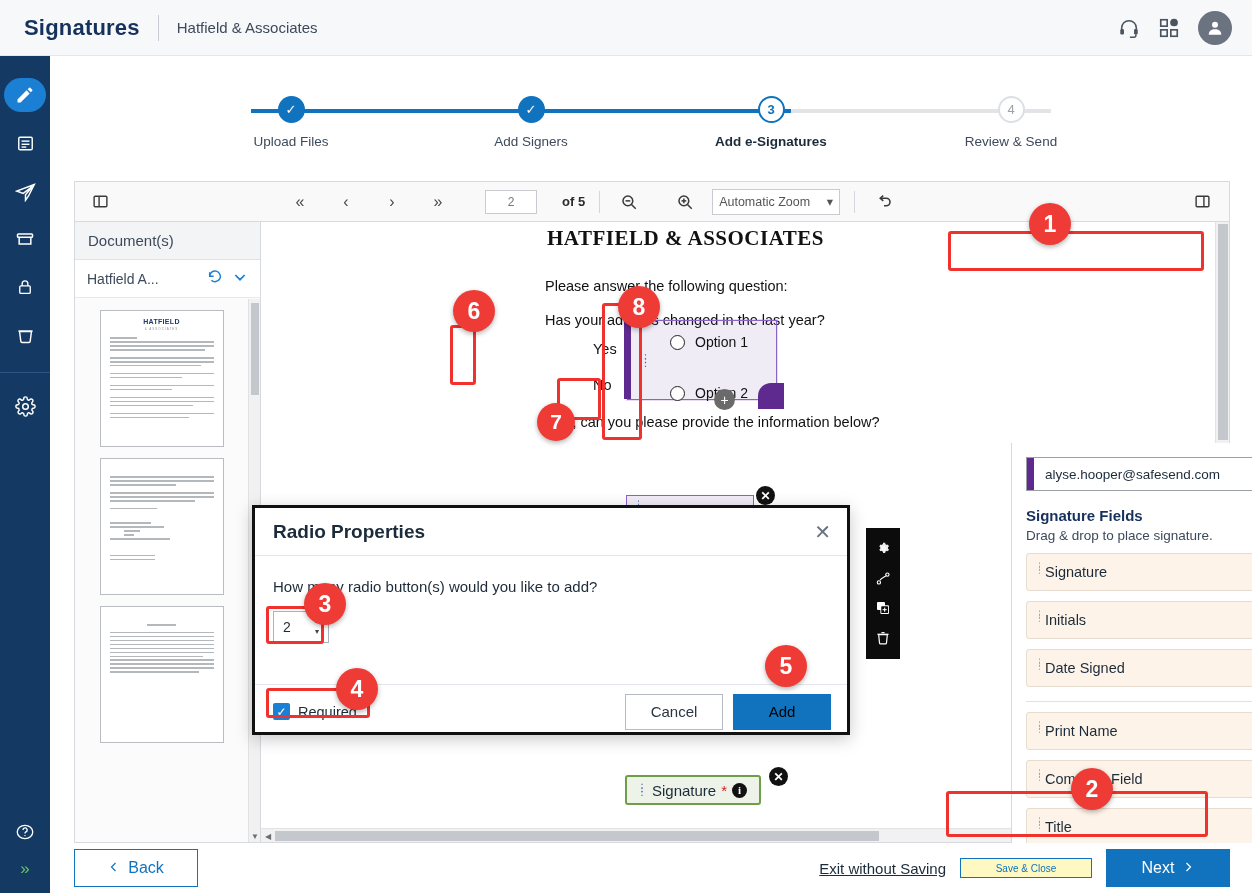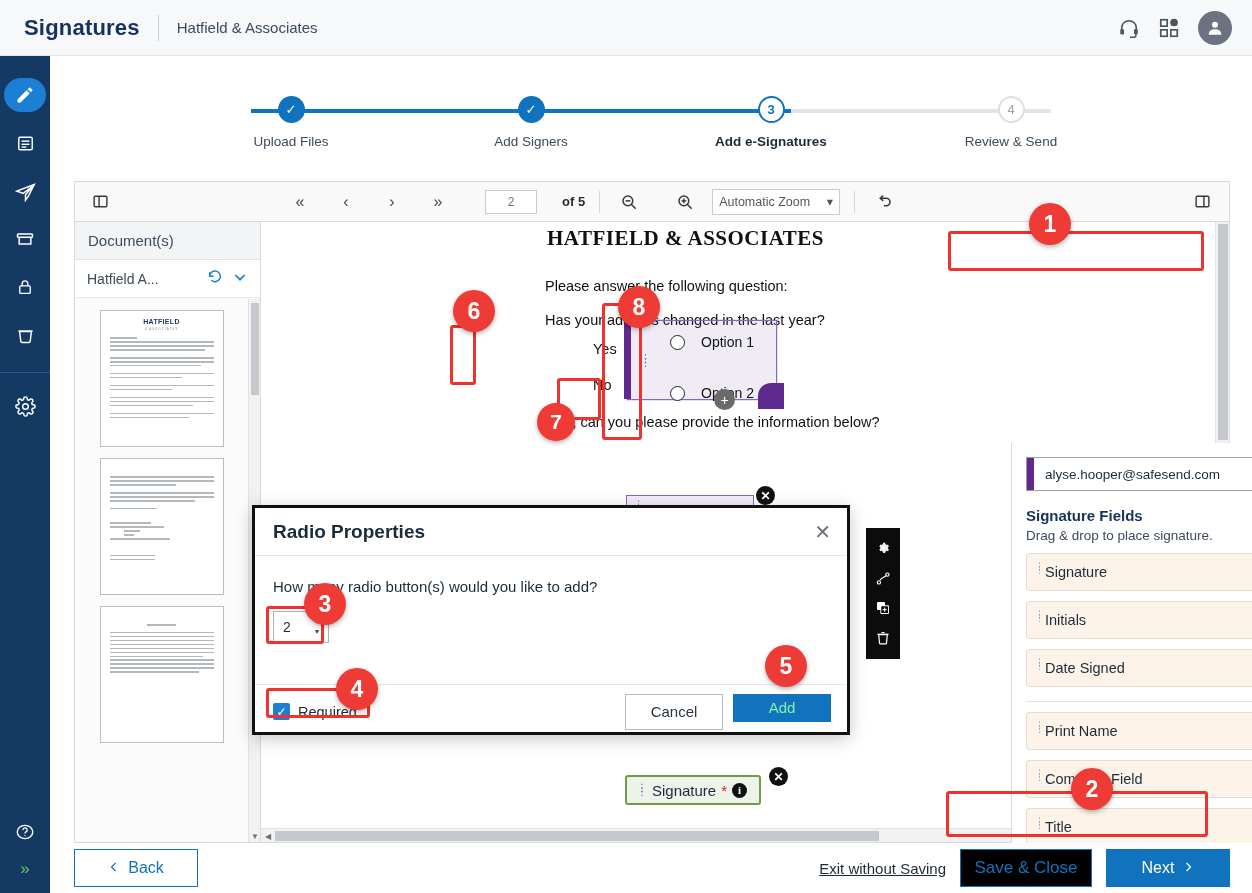--- a/index.html
+++ b/index.html
@@ -162,21 +162,21 @@
     box-shadow: 0 0 0 1px rgba(122,60,170,.18);
   }
   .radio-overlay .lbar {
     position: absolute; left: -4px; top: 0; width: 7px; height: 100%; background: #5f2a8f;
   }
   .radio-overlay .drag-dots {
     position: absolute; left: 12px; top: 50%; transform: translateY(-50%);
     color: #5a5fa8; font-size: 11px; letter-spacing: 0; line-height: 4px;
   }
   .radio-opt {
-    position: absolute; left: 42px; display: flex; align-items: center; gap: 16px;
+    position: absolute; left: 42px; display: flex; align-items: center; gap: 10px;
     font-size: 14px; color: #111;
   }
   .radio-circ { width: 15px; height: 15px; border-radius: 50%; border: 1.6px solid #222; background: #fff; }
   .plus-badge {
     position: absolute; left: 86px; bottom: -11px; width: 21px; height: 21px; border-radius: 50%;
     background: #6a6a6a; color: #fff; display: flex; align-items: center; justify-content: center;
     font-size: 14px; line-height: 1;
   }
   .resize-handle {
     position: absolute; right: -8px; bottom: -10px; width: 26px; height: 26px;
@@ -276,39 +276,39 @@
   .chk {
     width: 17px; height: 17px; background: #1b7fd4; border-radius: 2px; color: #fff;
     display: flex; align-items: center; justify-content: center; font-size: 12px;
   }
   .modal-btns { margin-left: auto; display: flex; gap: 10px; }
   .btn-cancel {
     width: 98px; height: 36px; border: 1px solid #b6bbc1; background: #fff;
     font-size: 15px; color: #2b3541; cursor: pointer; font-family: "Liberation Sans", sans-serif;
   }
   .btn-add {
-    width: 98px; height: 28px; border: none; background: #1173bd; color: #86efac;
+    width: 98px; height: 36px; border: none; background: #1173bd; color: #000000;
     font-size: 15px; cursor: pointer; font-family: "Liberation Sans", sans-serif;
   }
 
   
   .footer {
     position: absolute; left: 50px; top: 843px; width: 1202px; height: 50px;
     background: #fff; display: flex; align-items: center;
   }
   .btn-back {
     margin-left: 24px; width: 124px; height: 38px; border: 1px solid #1173bd; background: #fff;
     color: #1173bd; font-size: 16px; display: flex; align-items: center; justify-content: center;
     gap: 8px; cursor: pointer;
   }
   .footer-right { margin-left: auto; margin-right: 22px; display: flex; align-items: center; gap: 14px; }
   .link-exit { font-size: 15px; color: #1c2b3a; text-decoration: underline; cursor: pointer; }
   .btn-saveclose {
-    width: 132px; height: 38px; border: 1px solid #1173bd; background: #000000; color: #1173bd;
-    font-size: 17px; display: flex; align-items: center; justify-content: center; cursor: pointer;
+    width: 132px; height: 20px; border: 1px solid #1173bd; background: #fef9c3; color: #1173bd;
+    font-size: 10px; display: flex; align-items: center; justify-content: center; cursor: pointer;
   }
   .btn-next {
     width: 124px; height: 38px; background: #1173bd; color: #fff; font-size: 16px;
     display: flex; align-items: center; justify-content: center; gap: 8px; cursor: pointer;
   }
 
   
   .ann-box { position: absolute; border: 3px solid #f0322e; border-radius: 3px; z-index: 30; pointer-events: none; }
   .ann-num {
     position: absolute; width: 42px; height: 42px; border-radius: 50%; background: #ef3b36;

